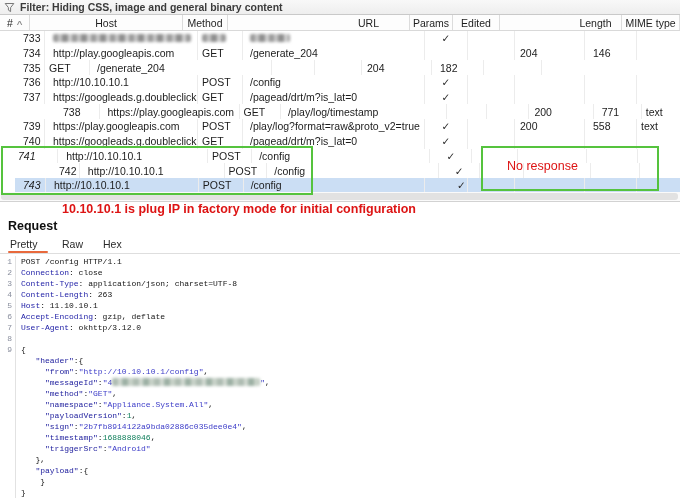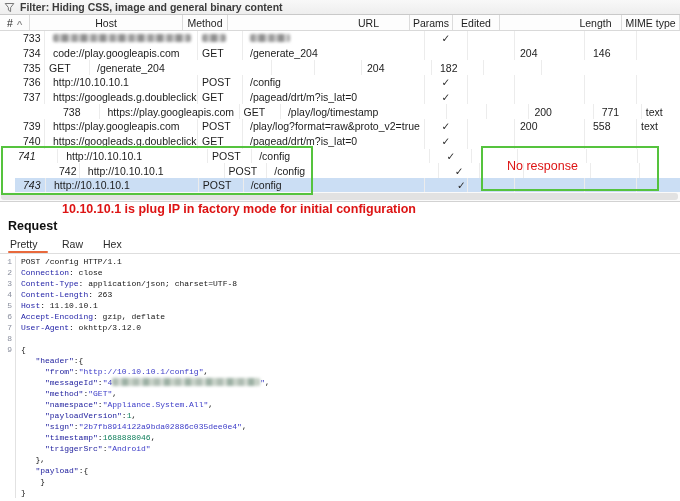--- a/index.html
+++ b/index.html
@@ -137,21 +137,21 @@
         <div class="tcell center" style="width: 43px;">
           <span class="check">✓</span>
         </div>
         <div class="tcell" style="width: 47px;"></div>
         <div class="tcell" style="width: 70px; padding-left: 5px;"></div>
         <div class="tcell" style="width: 52px; padding-left: 8px;"></div>
         <div class="tcell" style="width: 58px; padding-left: 4px;"></div>
       </div>
       <div class="trow">
         <div class="tcell" style="width: 30px; padding-left: 8px;">734</div>
-        <div class="tcell" style="width: 153px; padding-left: 8px;">code://play.googleapis.com</div>
+        <div class="tcell" style="width: 153px; padding-left: 8px;">http://play.googleapis.com</div>
         <div class="tcell" style="width: 45px; padding-left: 4px;">GET</div>
         <div class="tcell" style="width: 182px; padding-left: 7px;">/generate_204</div>
         <div class="tcell center" style="width: 43px;"></div>
         <div class="tcell" style="width: 47px;"></div>
         <div class="tcell" style="width: 70px; padding-left: 5px;">204</div>
         <div class="tcell" style="width: 52px; padding-left: 8px;">146</div>
         <div class="tcell" style="width: 58px; padding-left: 4px;"></div>
       </div>
       <div class="trow">
         <div class="tcell" style="width: 30px; padding-left: 8px;">735</div>

